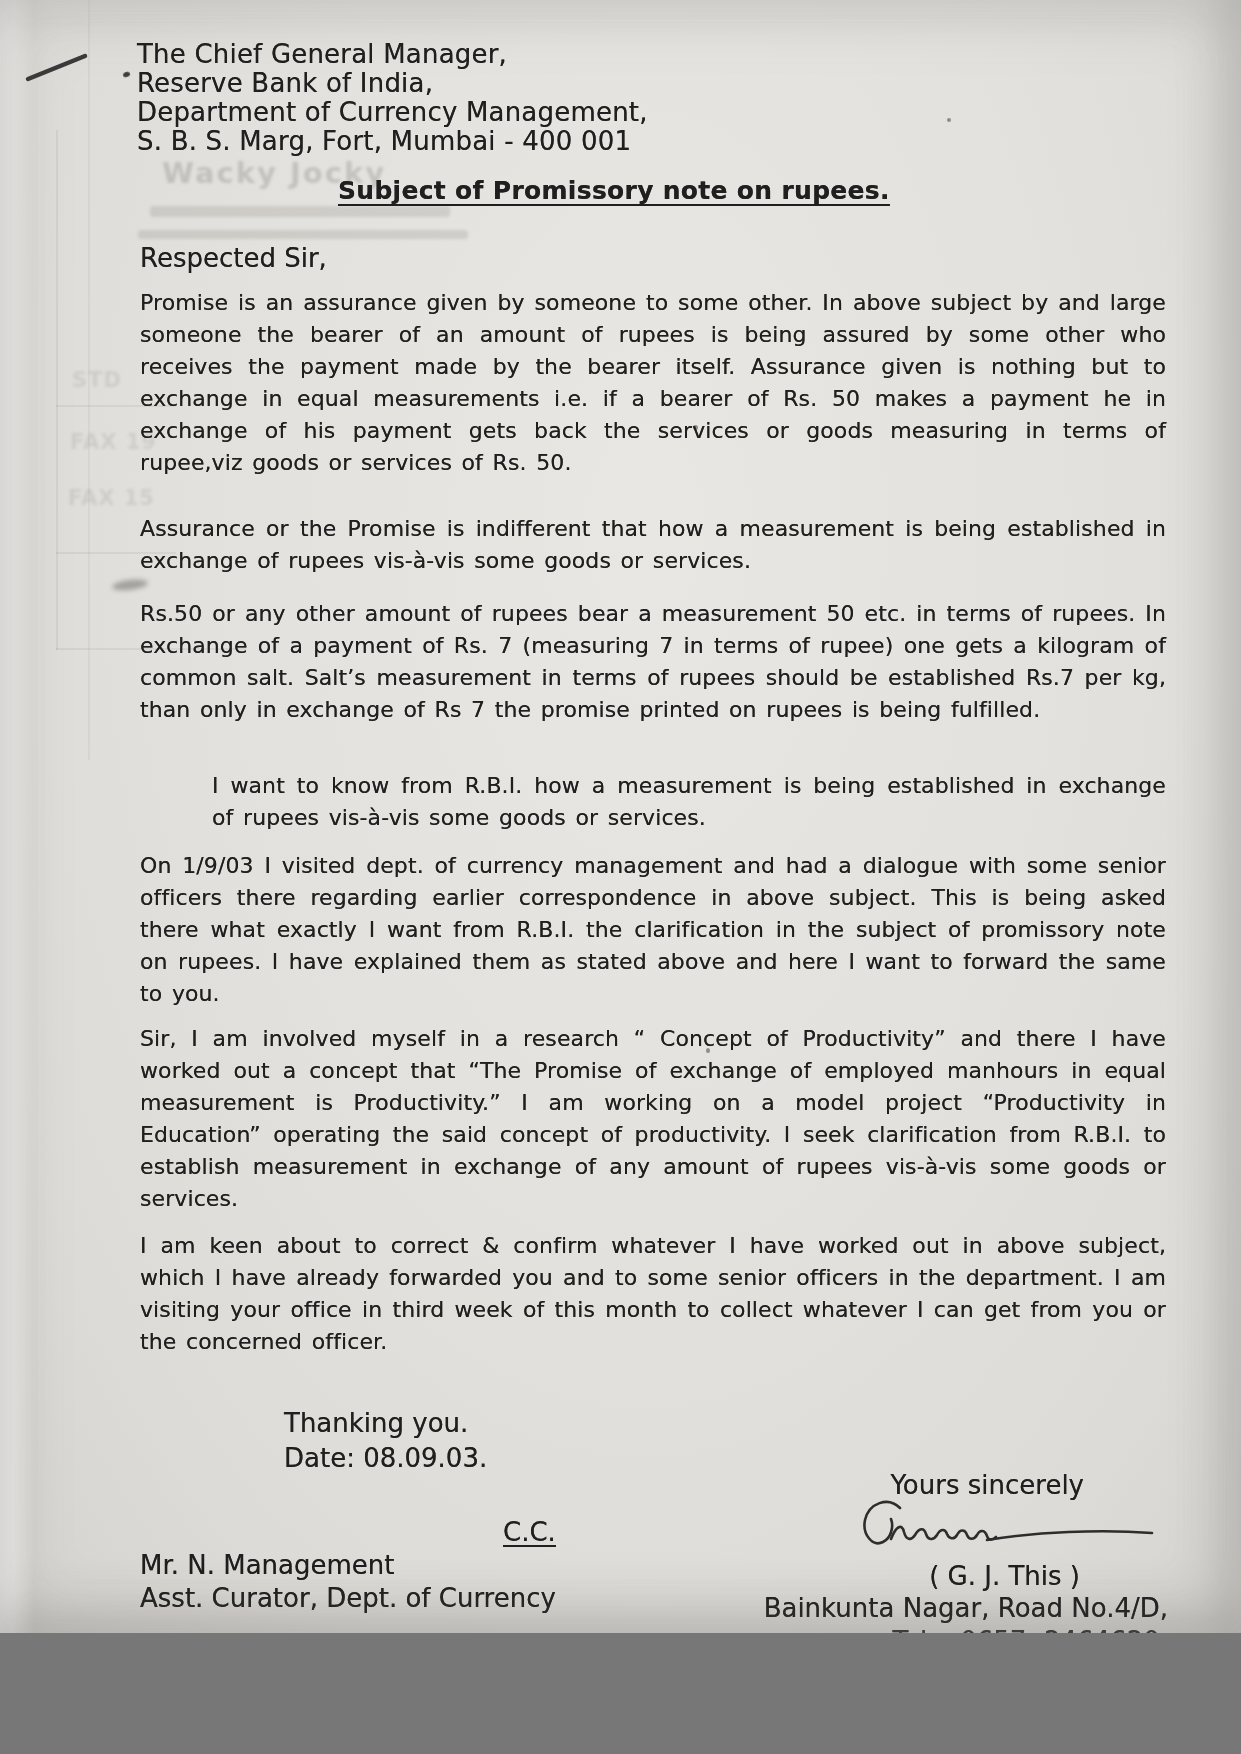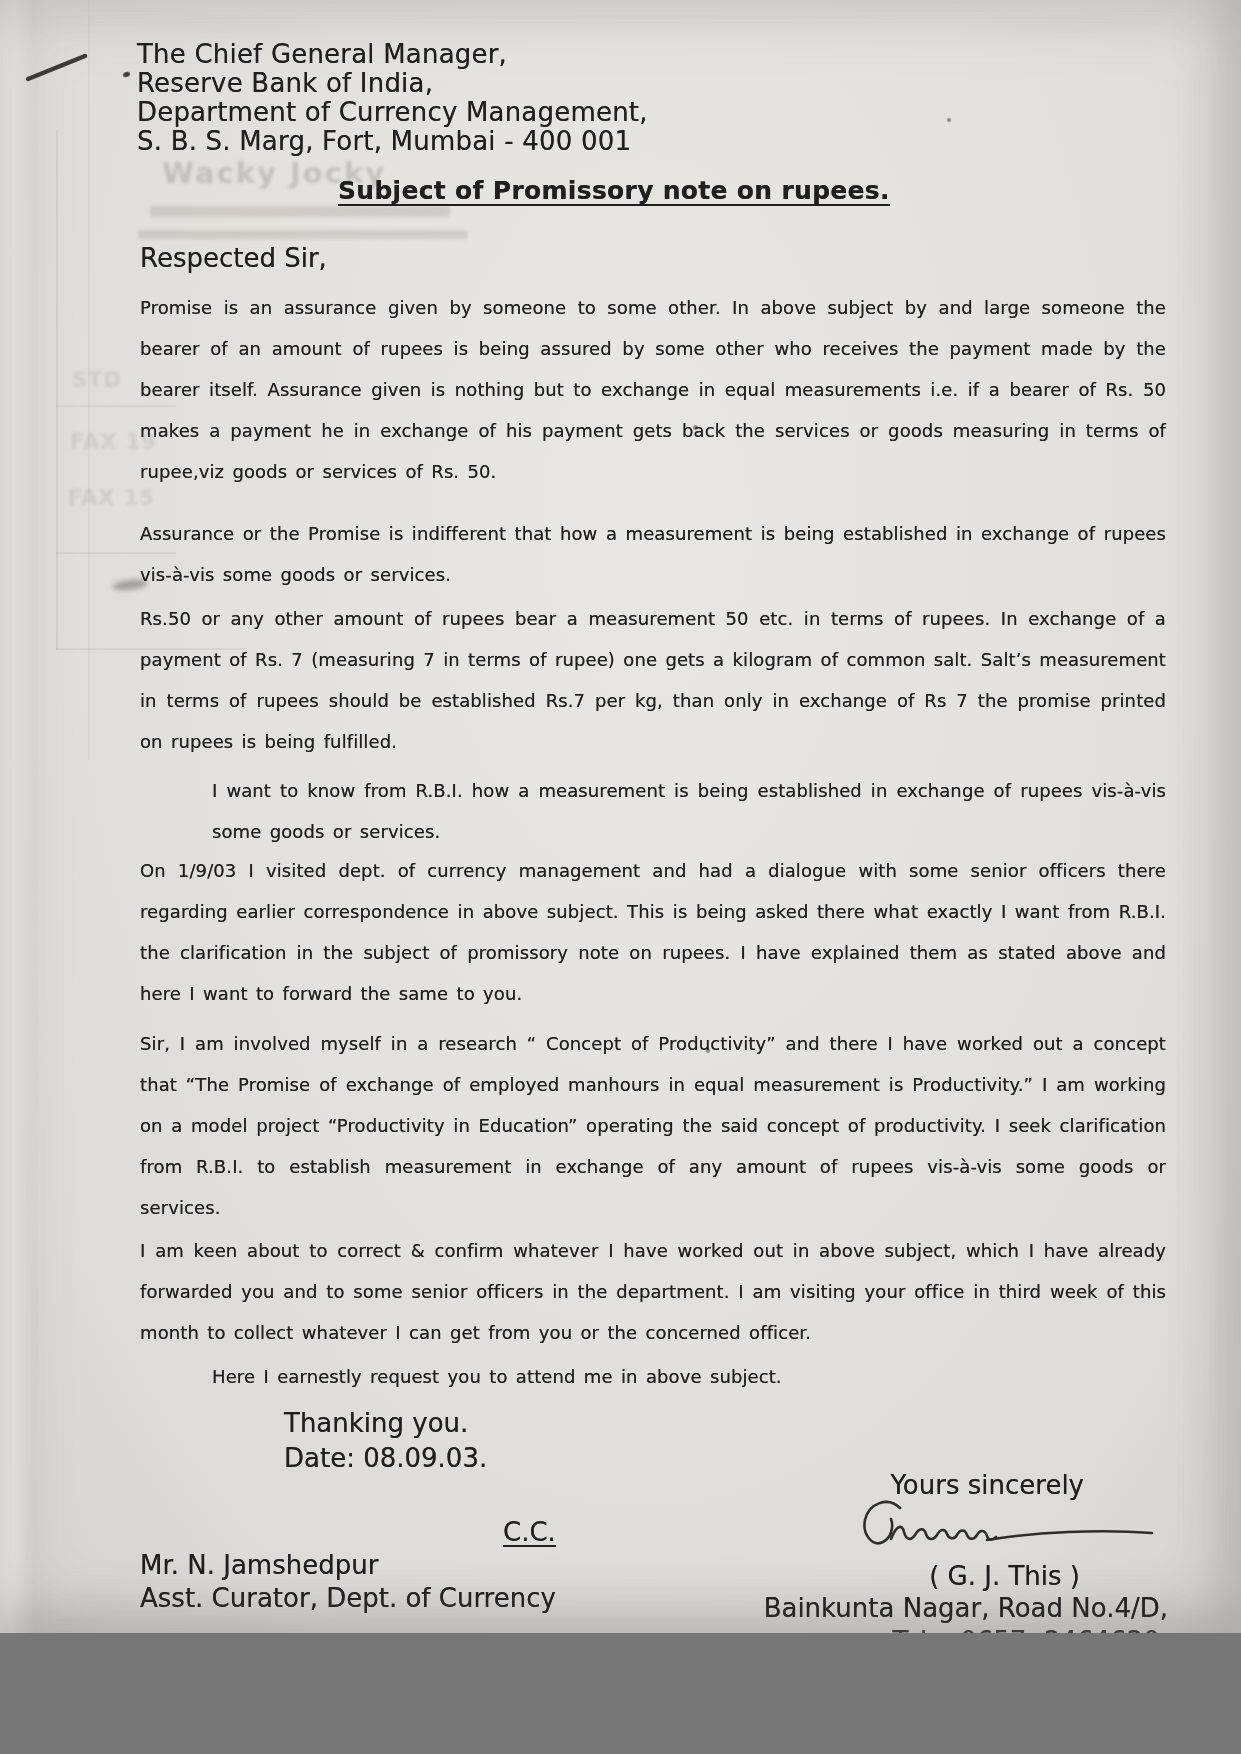--- a/index.html
+++ b/index.html
@@ -19,21 +19,21 @@
     box-shadow:inset 0 0 70px rgba(95,92,88,.28), inset -10px -14px 55px rgba(95,92,88,.22), inset 0 6px 24px rgba(255,255,255,.35);
   }
   .edge-strip{position:absolute;left:0;top:0;bottom:0;width:34px;
     background:linear-gradient(to right,#f7f6f4 0%,#f1f0ee 40%,rgba(241,240,238,0));}
   .crease-v{position:absolute;background:rgba(70,68,64,.05);}
   .txt{position:absolute;text-shadow:0 0 .6px rgba(25,25,25,.75);}
   .recipient{top:40px;left:137px;font-size:26px;line-height:29px;letter-spacing:.2px;}
   .subject{top:176px;left:338px;font-size:25px;font-weight:700;
     text-decoration:underline;text-decoration-thickness:2.2px;text-underline-offset:5px;letter-spacing:.3px;}
   .salutation{top:243px;left:140px;font-size:26px;}
-  .para{position:absolute;left:140px;width:1026px;font-size:18px;line-height:41px;
+  .para{position:absolute;left:140px;width:1026px;font-size:22px;line-height:32px;
     text-align:justify;text-align-last:left;text-shadow:0 0 .6px rgba(25,25,25,.75);
     letter-spacing:.1px;word-spacing:2.5px;}
   .para.indent{left:212px;width:954px;}
   .closing{top:1406px;left:284px;font-size:26px;line-height:35px;}
   .cc-block{top:1516px;left:140px;font-size:26px;line-height:33px;}
   .cc-label{text-decoration:underline;text-decoration-thickness:2px;text-underline-offset:4px;text-align:right;}
   .signoff{position:absolute;top:1470px;left:640px;width:528px;text-align:right;
     font-size:26px;text-shadow:0 0 .6px rgba(25,25,25,.75);}
   .valediction{padding-right:84px;line-height:30px;}
   .sig-wrap{height:64px;margin:-6px 6px -4px auto;width:306px;}
@@ -95,21 +95,20 @@
 
   <div class="txt salutation">Respected Sir,</div>
 
   <div class="para" style="top:287px;">Promise is an assurance given by someone to some other.  In above subject by and large someone the bearer of an amount of rupees is being assured by some other who receives the payment made by the bearer itself. Assurance given is nothing but to exchange in equal measurements i.e. if a bearer of Rs. 50 makes a payment he in exchange of his payment gets back the services or goods measuring in terms of rupee,viz goods or services of Rs. 50.</div>
   <div class="para" style="top:513px;">Assurance or the Promise is indifferent that how a measurement is being established in exchange of rupees vis-à-vis some goods or services.</div>
   <div class="para" style="top:598px;">Rs.50 or any other amount of rupees bear a measurement 50 etc. in terms of rupees.  In exchange of a payment of Rs. 7 (measuring 7 in terms of rupee) one gets a kilogram of common salt.  Salt’s measurement in terms of rupees should be established Rs.7 per kg, than only in exchange of Rs 7 the promise printed on rupees is being fulfilled.</div>
   <div class="para indent" style="top:770px;">I want to know from R.B.I. how a measurement is being established in exchange of rupees vis-à-vis some goods or services.</div>
   <div class="para" style="top:850px;">On 1/9/03 I visited dept. of currency management and had a dialogue with some senior officers there regarding earlier correspondence in above subject.  This is being asked there what exactly I want from R.B.I. the clarification in the subject of promissory note on rupees. I have explained them as stated above and here I want to forward the same to you.</div>
   <div class="para" style="top:1023px;">Sir, I am involved myself in a research “ Concept of Productivity” and there I have worked out a concept that “The Promise of exchange of employed manhours in equal measurement is Productivity.”  I am working on a model project “Productivity in Education” operating the said concept of productivity.  I seek clarification from R.B.I. to establish measurement in exchange of any amount of rupees vis-à-vis some goods or services.</div>
   <div class="para" style="top:1230px;">I am keen about to correct &amp; confirm whatever I have worked out in above subject, which I have already forwarded you and to some senior officers in the department.  I am visiting your office in third week of this month to collect whatever I can get from you or the concerned officer.</div>
-  <div class="para indent" style="top:1356px;">Here I earnestly request you to attend me in above subject.</div>
 
   <div class="txt closing">
     <div>Thanking you.</div>
     <div>Date: 08.09.03.</div>
   </div>
 
   <div class="signoff">
     <div class="valediction">Yours sincerely</div>
     <svg class="sig-wrap" viewBox="0 0 306 64" width="306" height="64">
       <g fill="none" stroke="#2d2d2d" stroke-width="2.6" stroke-linecap="round">
@@ -118,19 +117,19 @@
         <path d="M131 46 C180 38 244 35 296 39"></path>
       </g>
     </svg>
     <div class="sig-name">( G. J. This )</div>
     <div class="sig-addr">Bainkunta Nagar, Road No.4/D,</div>
     <div class="sig-tele">Tele: 0657- 2464620.</div>
   </div>
 
   <div class="txt cc-block">
     <div class="cc-label">C.C.</div>
-    <div>Mr. N. Jamshedpur</div>
+    <div>Mr. N. Management</div>
     <div>Asst. Curator, Dept. of Currency</div>
   </div>
 
   <div class="page-num">9</div>
 
 </div>
 
 </body></html>

